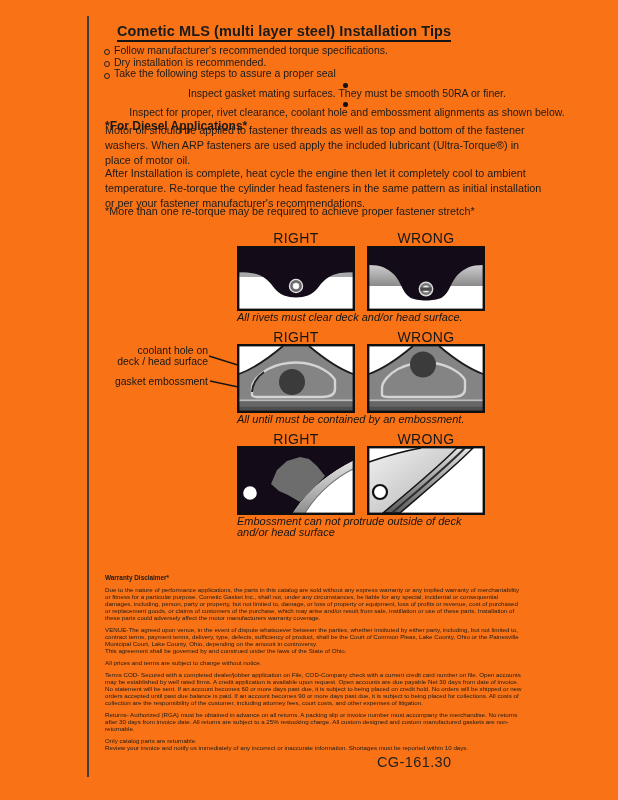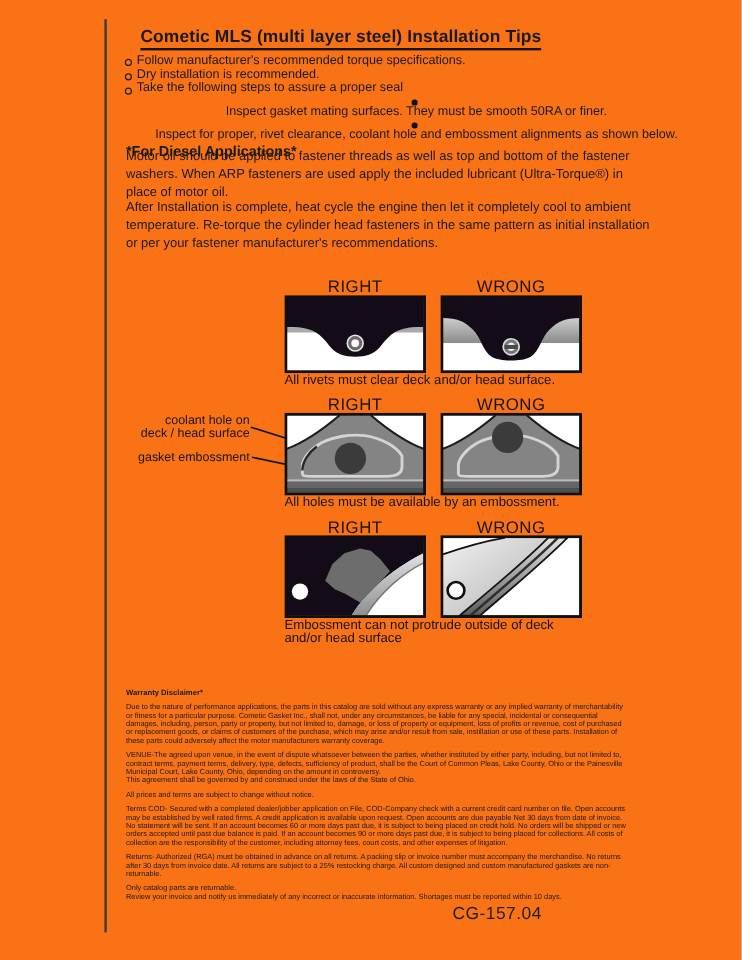--- a/index.html
+++ b/index.html
@@ -30,21 +30,21 @@
   }
   .brow.sub { margin-left:16px;flex-direction:column; }
 
   .diesel-head { left:105px; top:119px; font-size:12px; font-weight:bold; }
   .para { left:105px; width:442px; font-size:10.8px; line-height:14.8px; }
   .p1 { top:123px; }
   .p2 { top:166px; }
   .p3 { top:204px; }
 
   .dg-head { width:118px; text-align:center; font-size:14px; color:#161616; letter-spacing:0.4px; }
-  .dg-caption { font-size:11px; color:#141414; line-height:10.8px; }
+  .dg-caption { font-size:11px; color:#141414; line-height:10.8px;font-style:italic; }
   .panel { display:block; }
 
   .callout {
     left:98px; width:110px; text-align:right; font-size:10.4px; line-height:11px; color:#161616;
   }
 
   .warranty { left:105px; top:574px; width:418px; height:182px; overflow:hidden; }
   .warranty h4 { margin:0 0 5px 0; font-size:6.4px; }
   .warranty p { margin:0 0 5px 0; font-size:6.2px; line-height:7px; }
   .warranty p.tight { margin-bottom:0; }
@@ -79,20 +79,21 @@
     </div>
     <div class="brow sub">
       <span class="fmark"></span>
       <span>Inspect for proper, rivet clearance, coolant hole and embossment alignments as shown below.</span>
     </div>
   </div>
 
   <div class="abs diesel-head">*For Diesel Applications*</div>
   <div class="abs para p1">Motor oil should be applied to fastener threads as well as top and bottom of the fastener washers. When ARP fasteners are used apply the included lubricant (Ultra-Torque®) in place of motor oil.</div>
   <div class="abs para p2">After Installation is complete, heat cycle the engine then let it completely cool to ambient temperature. Re-torque the cylinder head fasteners in the same pattern as initial installation or per your fastener manufacturer's recommendations.</div>
+  <div class="abs para p3">*More than one re-torque may be required to achieve proper fastener stretch*</div>
 
   <div class="abs dg-head" style="left:237px;top:230px;">RIGHT</div>
   <div class="abs dg-head" style="left:367px;top:230px;">WRONG</div>
 
   <svg class="abs panel" style="left:237px;top:246px;" width="118" height="65" viewBox="0 0 118 65">
     <rect x="2" y="2" width="114" height="61" fill="#ffffff"></rect>
     <path d="M2,26.5 C13,26.5 25,28 37,31 L2,31 Z" fill="#a9a9a9"></path>
     <path d="M116,26.5 C105,26.5 93,28 81,31 L116,31 Z" fill="#a9a9a9"></path>
     <path d="M2,2 H116 V26.5 C103,26.5 96,27.5 89,33 C81,39.5 80,46 71,49.5 C64,52 54,52 47,49.5 C38,46 37,39.5 29,33 C22,27.5 15,26.5 2,26.5 Z" fill="#140b18"></path>
     <g>
@@ -163,21 +164,21 @@
     <path d="M46,2 C33,13 17,24.5 2,30" stroke="#1c1c1c" stroke-width="1.8" fill="none"></path>
     <path d="M72,2 C85,13 101,24.5 116,30" stroke="#1c1c1c" stroke-width="1.8" fill="none"></path>
     <rect x="2" y="55.5" width="114" height="1.8" fill="#bdbdbd"></rect>
     <rect x="2" y="57.3" width="114" height="5.2" fill="#666666"></rect>
     <rect x="2" y="62.5" width="114" height="4.5" fill="#4e4e4e"></rect>
     <path d="M15,51 L15,44 C15,38 22,30 31,25 C41,20 55,17.5 67,19 C81,21 94,28.5 98,36 L98,45 C98,50.5 93,53 85,53 L23,53 C17.5,53 15,52.5 15,51 Z" fill="none" stroke="#d4d4d4" stroke-width="2.4"></path>
     <circle cx="56" cy="20.5" r="13" fill="#3b3b3b"></circle>
     <rect x="1.2" y="1.2" width="115.6" height="66.6" fill="none" stroke="#0f0f0f" stroke-width="2.4"></rect>
   </svg>
 
-  <div class="abs dg-caption" style="left:237px;top:414px;width:300px;">All holes must be available by an embossment.</div>
+  <div class="abs dg-caption" style="left:237px;top:414px;width:300px;">All until must be contained by an embossment.</div>
 
   <div class="abs dg-head" style="left:237px;top:431px;">RIGHT</div>
   <div class="abs dg-head" style="left:367px;top:431px;">WRONG</div>
 
   <svg class="abs panel" style="left:237px;top:446px;" width="118" height="69" viewBox="0 0 118 69">
     <defs>
       <linearGradient id="r3rg" x1="0" y1="0" x2="0" y2="1">
         <stop offset="0" stop-color="#e2e2e2"></stop>
           <stop offset="1" stop-color="#8f8f8f"></stop>
       </linearGradient>
@@ -218,15 +219,15 @@
     <p>Due to the nature of performance applications, the parts in this catalog are sold without any express warranty or any implied warranty of merchantability or fitness for a particular purpose.  Cometic Gasket Inc., shall not, under any circumstances, be liable for any special, incidental or consequential damages, including, person, party or property, but not limited to, damage, or loss of property or equipment, loss of profits or revenue, cost of purchased or replacement goods, or claims of customers of the purchase, which may arise and/or result from sale, instillation or use of these parts.  Installation of these parts could adversely affect the motor manufacturers warranty coverage.</p>
     <p class="tight">VENUE-The agreed upon venue, in the event of dispute whatsoever between the parties, whether instituted by either party, including, but not limited to, contract terms, payment terms, delivery, type, defects, sufficiency of product, shall be the Court of Common Pleas, Lake County, Ohio or the Painesville Municipal Court, Lake County, Ohio, depending on the amount in controversy.</p>
     <p>This agreement shall be governed by and construed under the laws of the State of Ohio.</p>
     <p>All prices and terms are subject to change without notice.</p>
     <p>Terms COD- Secured with a completed dealer/jobber application on File, COD-Company check with a current credit card number on file.  Open accounts may be established by well rated firms.  A credit application is available upon request.  Open accounts are due payable Net 30 days from date of invoice.  No statement will be sent.  If an account becomes 60 or more days past due, it is subject to being placed on credit hold.  No orders will be shipped or new orders accepted until past due balance is paid.  If an account becomes 90 or more days past due, it is subject to being placed for collections.  All costs of collection are the responsibility of the customer, including attorney fees, court costs, and other expenses of litigation.</p>
     <p>Returns- Authorized (RGA) must be obtained in advance on all returns.  A packing slip or invoice number must accompany the merchandise.  No returns after 30 days from invoice date.  All returns are subject to a 25% restocking charge.  All custom designed and custom manufactured gaskets are non-returnable.</p>
     <p class="tight">Only catalog parts are returnable.</p>
     <p>Review your invoice and notify us immediately of any incorrect or inaccurate information.  Shortages must be reported within 10 days.</p>
   </div>
 
-  <div class="abs footer-code">CG-157.04</div>
+  <div class="abs footer-code">CG-161.30</div>
 
 </div>
 
 </body></html>

